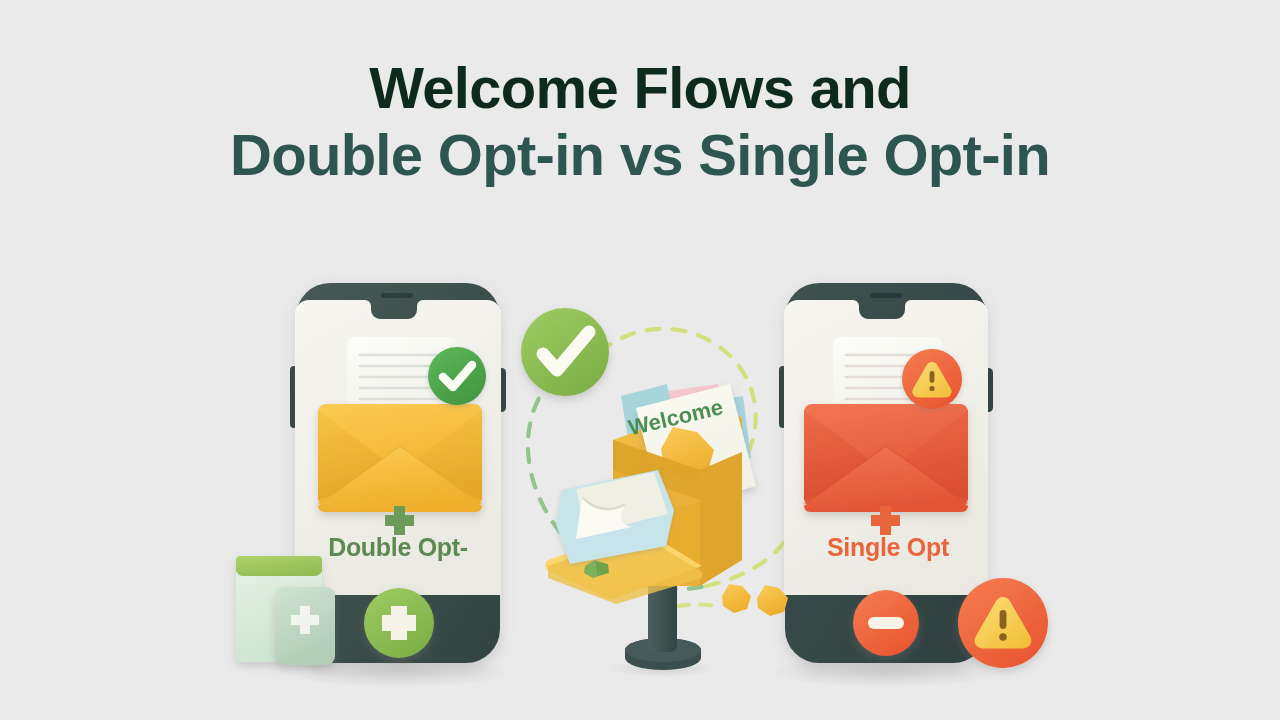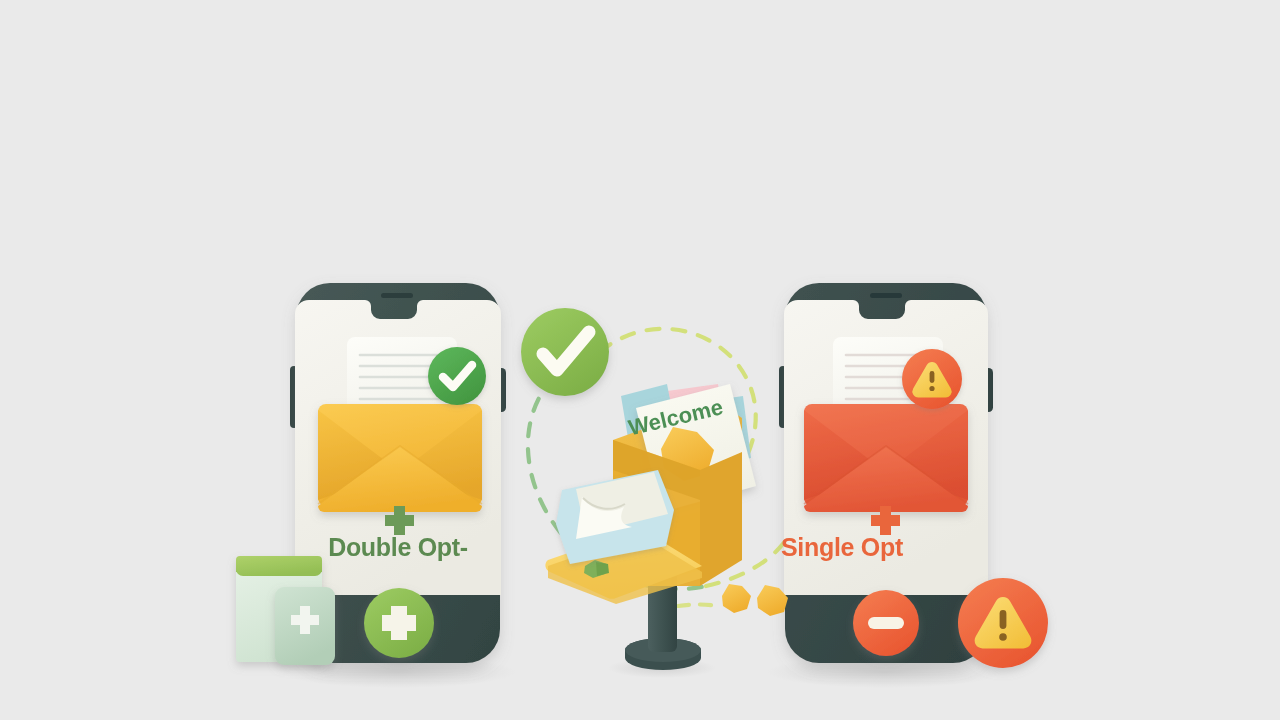--- a/index.html
+++ b/index.html
@@ -63,21 +63,21 @@
     white-space: nowrap;
   }
   .caption-left {
     left: 300px; top: 533px; width: 196px;
     font-size: 25px;
     color: #5C8A51;
     letter-spacing: -0.3px;
     text-align: center;
   }
   .caption-right {
-    left: 744px; top: 533px; width: 196px;
+    left: 790px; top: 533px; width: 196px;
     font-size: 25px;
     color: #E9663C;
     letter-spacing: -0.3px;
   }
   .welcome-label {
     position: absolute;
     left: 626px; top: 416px;
     font-size: 22px;
     font-weight: bold;
     color: #4C8F55;
@@ -86,20 +86,22 @@
     user-select: none;
     white-space: nowrap;
   }
 </style>
 </head>
 <body>
 
 <div id="stage">
 
   <div class="title-block">
+    <span class="title-line1">Welcome Flows and</span>
+    <span class="title-line2">Double Opt-in vs Single Opt-in</span>
   </div>
 
   <div class="illustration">
     <svg width="1280" height="720" viewBox="0 0 1280 720" xmlns="http://www.w3.org/2000/svg">
       <defs>
 
         <linearGradient id="gFrameL" x1="0" y1="0" x2="1" y2="1">
           <stop offset="0" stop-color="#475956"></stop>
           <stop offset="1" stop-color="#324442"></stop>
         </linearGradient>

